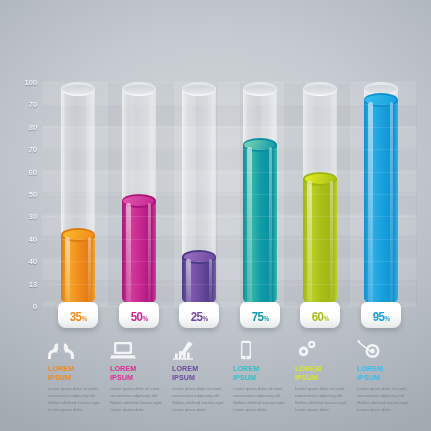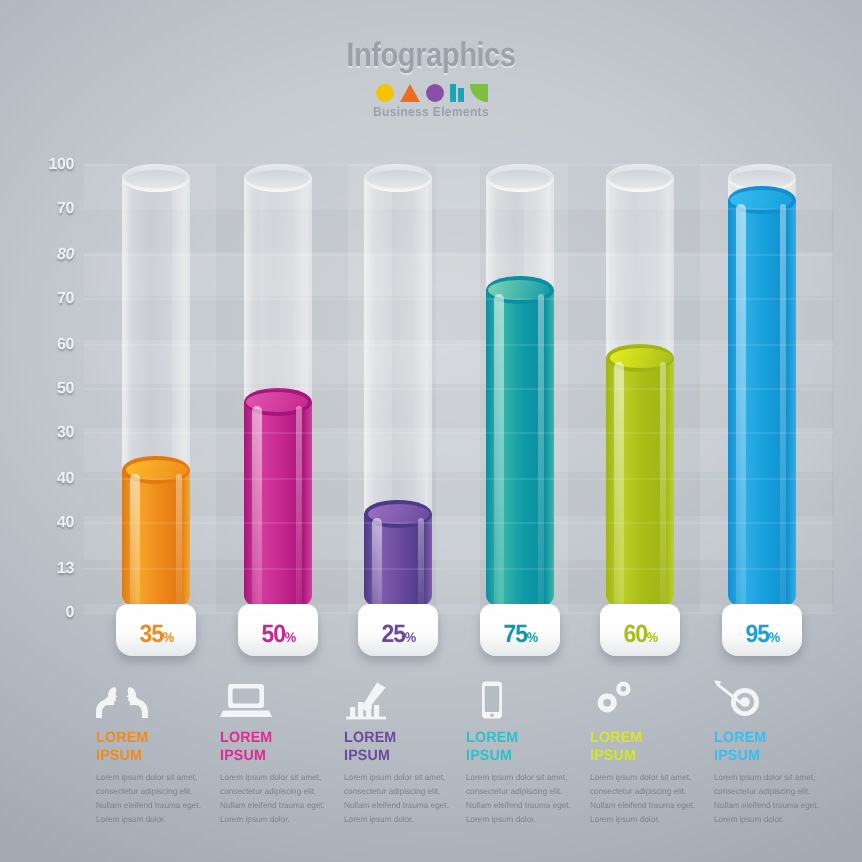--- a/index.html
+++ b/index.html
@@ -138,34 +138,20 @@
   .lbody {
     margin-top:2.5px; font-size:4.2px; line-height:1.72; color:#7d838b;
     transform:scaleX(0.98); transform-origin:left;
   }
 </style>
 </head>
 <body>
 
 <div class="stage">
 
-  <div class="header">
-    <div class="title">Infographics</div>
-    <div class="logo-shapes">
-      <span class="sh sh-circle" style="background:#f5c400"></span>
-      <span class="sh sh-tri" style="border-bottom:9px solid #ef6c1f"></span>
-      <span class="sh sh-circle" style="background:#8a4fa8"></span>
-      <span class="sh-bars">
-        <i style="background:#1aa6b7;height:9px"></i>
-          <i style="background:#1aa6b7;height:7px"></i>
-      </span>
-      <span class="sh sh-quarter" style="background:#7dbf3f"></span>
-    </div>
-    <div class="subtitle">Business Elements</div>
-  </div>
 
   <div class="panel">
     <div class="grid"></div>
     <div class="yaxis" id="yaxis">
         <div class="ytick" style="top: 0px;">100</div>
         <div class="ytick" style="top: 22.4px;">70</div>
         <div class="ytick" style="top: 44.8px; font-style: italic;">80</div>
         <div class="ytick" style="top: 67.2px;">70</div>
         <div class="ytick" style="top: 89.6px;">60</div>
         <div class="ytick" style="top: 112px;">50</div>

